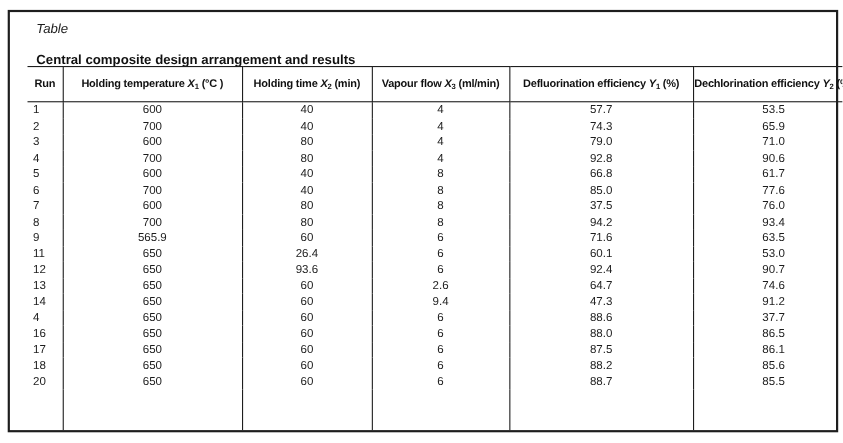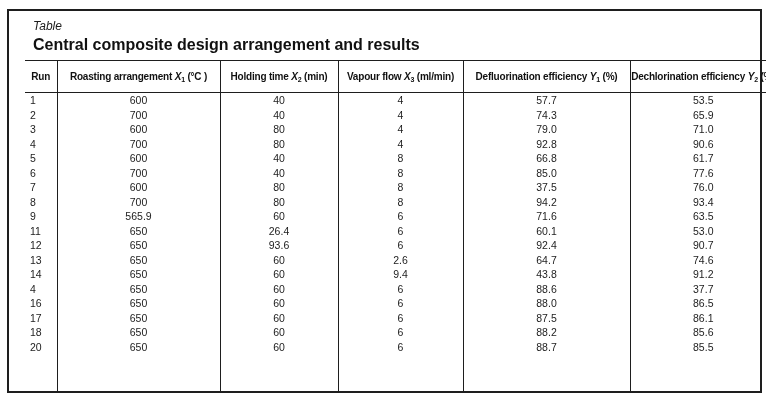--- a/index.html
+++ b/index.html
@@ -27,23 +27,23 @@
     box-sizing: border-box;
   }
   .caption-label {
     font-style: italic;
     font-size: 12px;
     line-height: 14px;
     color: #1c1c1c;
   }
   .caption-title {
     font-weight: bold;
-    font-size: 16px;
+    font-size: 12px;
     line-height: 16px;
-    margin-top: 4px;
+    margin-top: 13px;
     color: #111111;
   }
   table.grid {
     position: absolute;
     left: 16px;
     bottom: 0;
     width: 100%;
     height: 331px;
     border-collapse: collapse;
     table-layout: fixed;
@@ -99,21 +99,21 @@
         <col style="width:32px">
         <col style="width:163px">
         <col style="width:118px">
         <col style="width:125px">
         <col style="width:167px">
         <col style="width:146px">
       </colgroup>
       <thead>
         <tr id="header-row">
             <th><span>Run</span></th>
-            <th><span>Roasting arrangement </span><i class="var">X</i><sub>1</sub><span> (°C )</span></th>
+            <th><span>Holding temperature </span><i class="var">X</i><sub>1</sub><span> (°C )</span></th>
             <th><span>Holding time </span><i class="var">X</i><sub>2</sub><span> (min)</span></th>
             <th><span>Vapour flow </span><i class="var">X</i><sub>3</sub><span> (ml/min)</span></th>
             <th><span>Defluorination efficiency </span><i class="var">Y</i><sub>1</sub><span> (%)</span></th>
             <th><span>Dechlorination efficiency </span><i class="var">Y</i><sub>2</sub><span> (%)</span></th>
           </tr>
       </thead>
       <tbody id="body-rows">
           <tr>
             <td class="run-cell">1</td>
             <td>600</td>
@@ -208,21 +208,21 @@
             <td>60</td>
             <td>2.6</td>
             <td>64.7</td>
             <td>74.6</td>
           </tr>
           <tr>
             <td class="run-cell">14</td>
             <td>650</td>
             <td>60</td>
             <td>9.4</td>
-            <td>43.8</td>
+            <td>47.3</td>
             <td>91.2</td>
           </tr>
           <tr>
             <td class="run-cell">4</td>
             <td>650</td>
             <td>60</td>
             <td>6</td>
             <td>88.6</td>
             <td>37.7</td>
           </tr>

